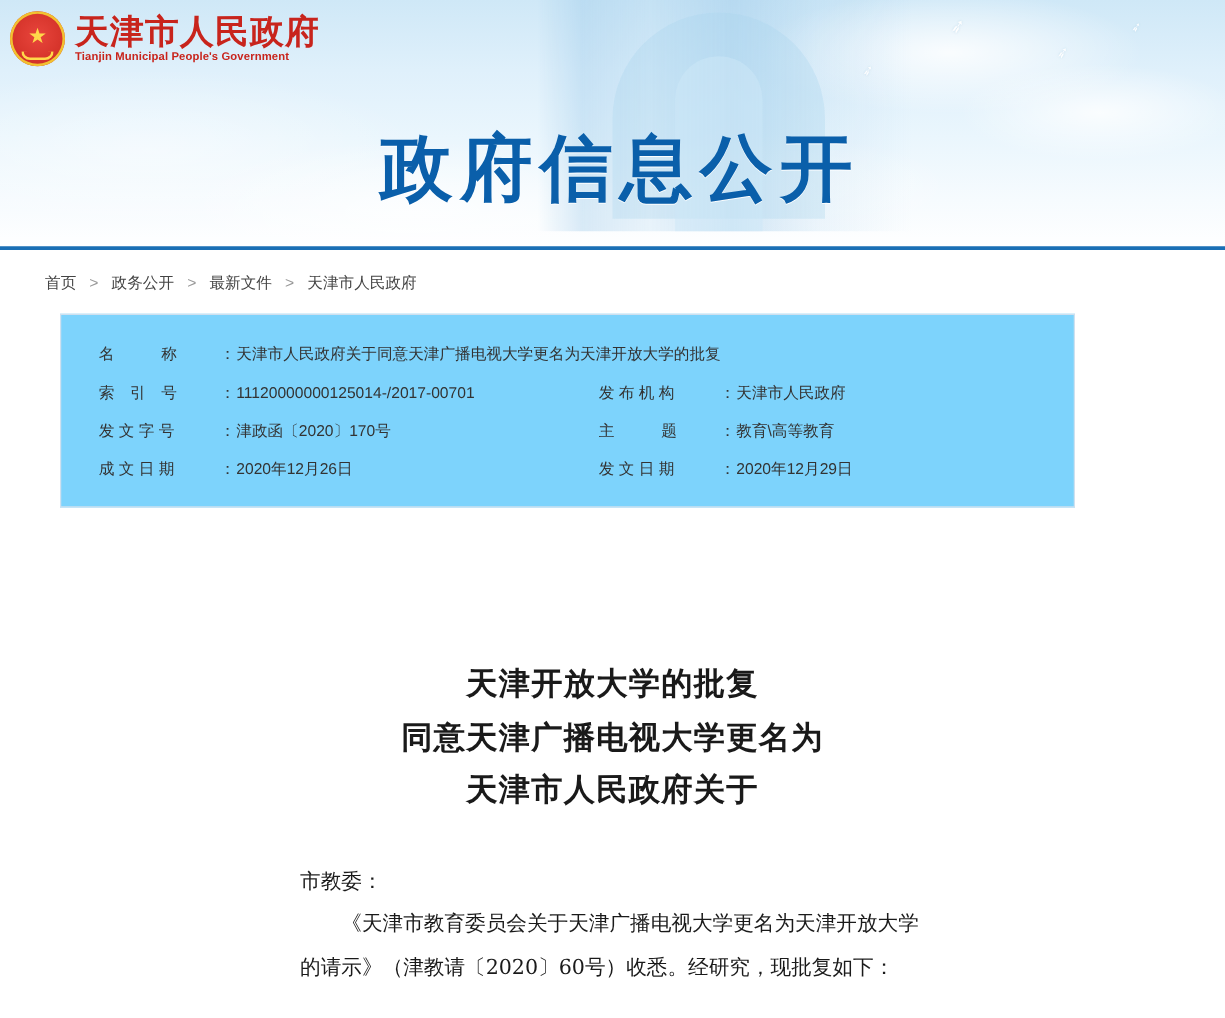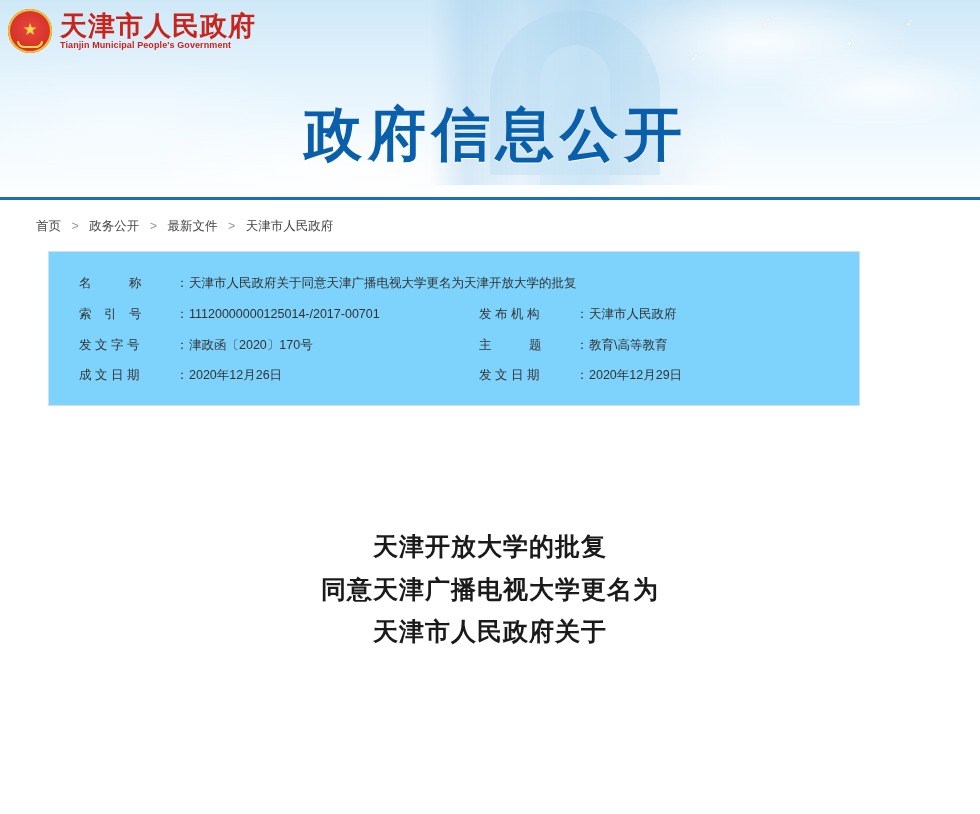--- a/index.html
+++ b/index.html
@@ -308,15 +308,19 @@
     </tbody>
       </table>
   </div>
 
   <div class="doc">
     <div class="doc-title">
       <div>天津开放大学的批复</div>
       <div>同意天津广播电视大学更名为</div>
       <div>天津市人民政府关于</div>
     </div>
+    <div class="doc-body">
+      <p>市教委：</p>
+      <p class="indent2">《天津市教育委员会关于天津广播电视大学更名为天津开放大学的请示》（津教请〔2020〕60号）收悉。经研究，现批复如下：</p>
+    </div>
   </div>
 
 </div>
 
 </body></html>

